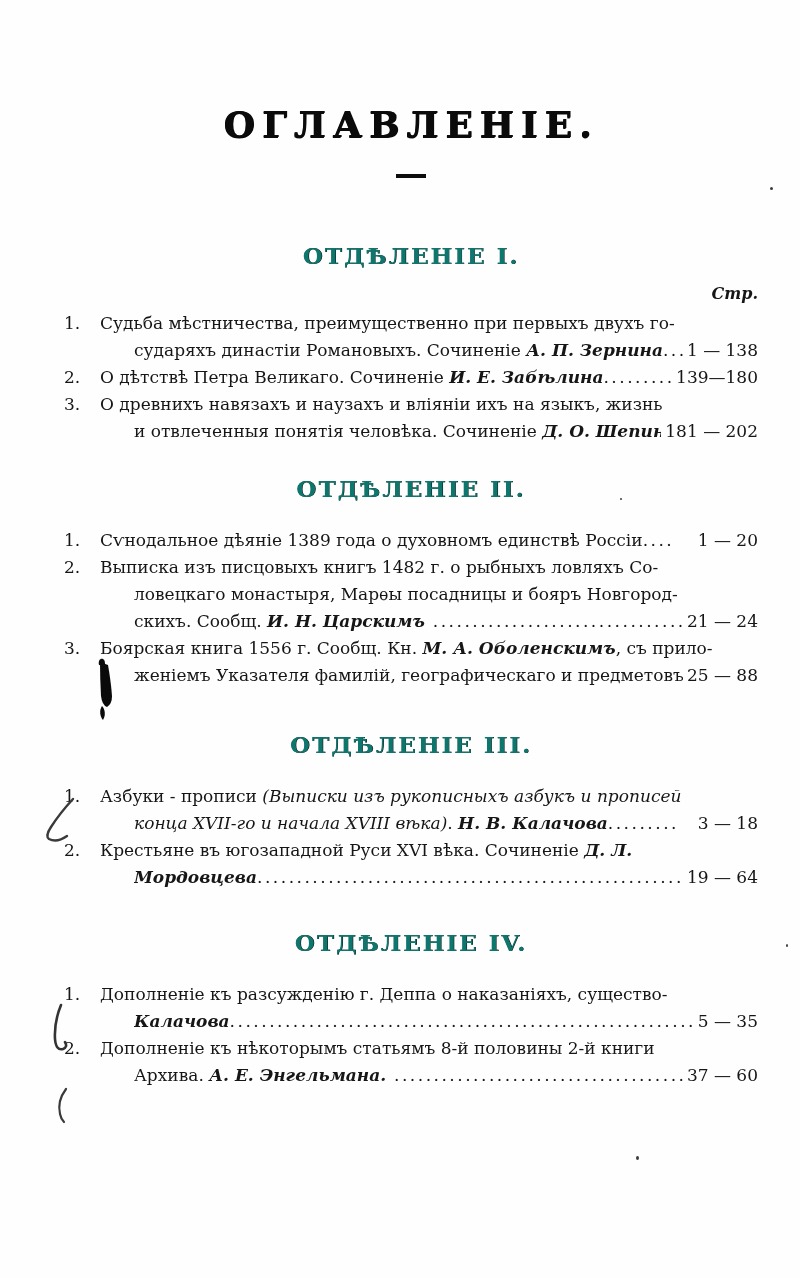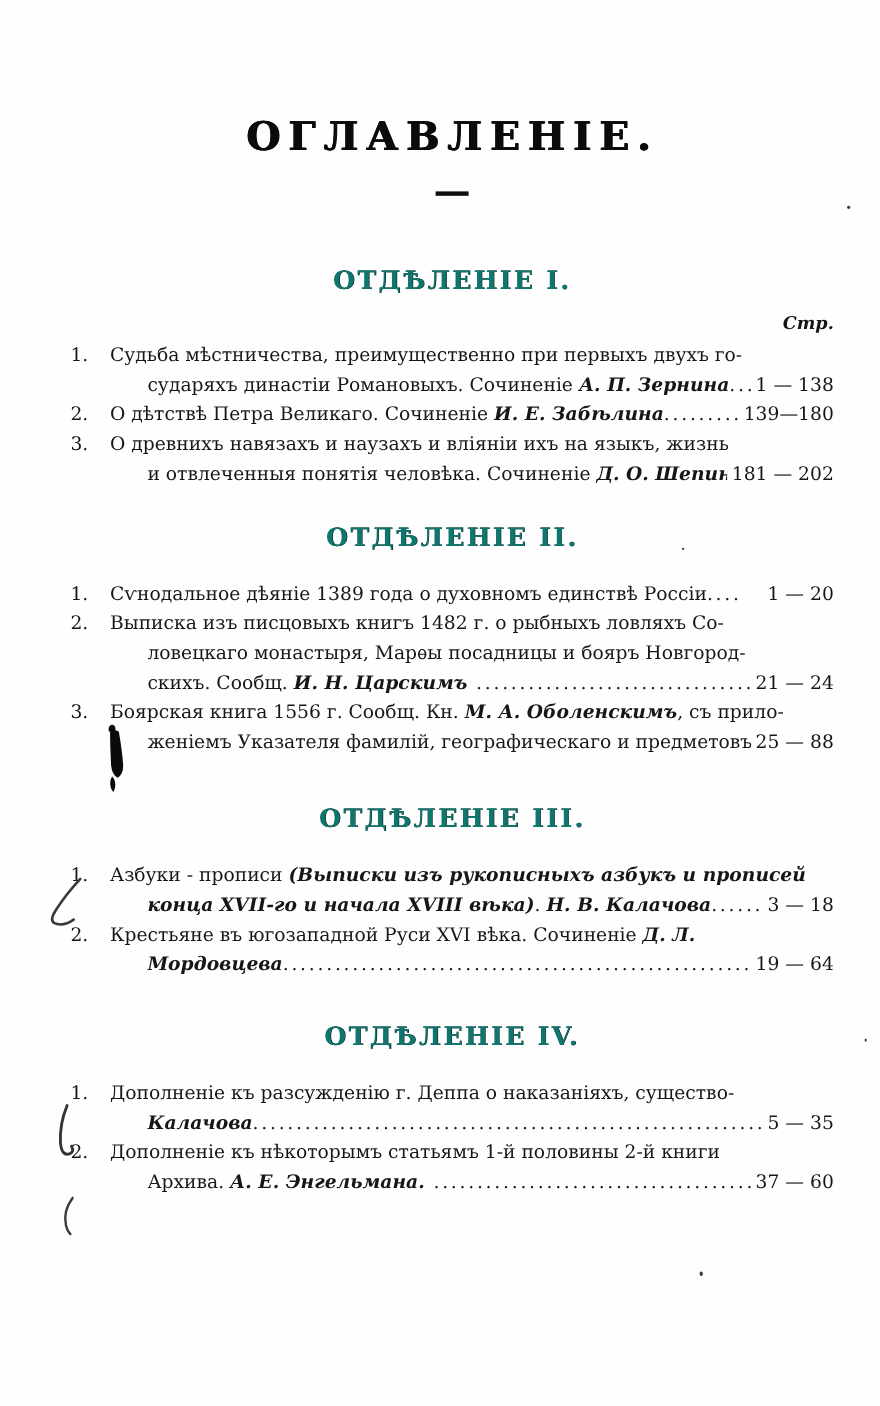--- a/index.html
+++ b/index.html
@@ -76,21 +76,21 @@
     flex: 0 0 36px;
     text-align: left;
   }
   .line .body {
     flex: 1 1 auto;
     min-width: 0;
     overflow: hidden;
     white-space: nowrap;
   }
   .line.cont .body { margin-left: 34px; }
-  .it { font-style: italic; font-weight: bold; }
+  .it { font-style: italic; }
   .au { font-style: italic; font-weight: bold; }
   .dots { letter-spacing: 2.5px; }
   .pages {
     flex: 0 0 auto;
     text-align: right;
     margin-left: 4px;
   }
   
   .mark { position: absolute; }
   .speck {
@@ -199,21 +199,21 @@
         <span class="num">1.</span>
         <span class="body"><span>Дополненіе къ разсужденію г. Деппа о наказаніяхъ, существо-</span></span>
       </div>
       <div class="line cont">
         <span class="num"></span>
         <span class="body"><span class="au">Калачова</span><span class="dots">....................................................................</span></span>
         <span class="pages">5 — 35</span>
       </div>
       <div class="line">
         <span class="num">2.</span>
-        <span class="body"><span>Дополненіе къ нѣкоторымъ статьямъ 1-й половины 2-й книги</span></span>
+        <span class="body"><span>Дополненіе къ нѣкоторымъ статьямъ 8-й половины 2-й книги</span></span>
       </div>
       <div class="line cont">
         <span class="num"></span>
         <span class="body"><span>Архива. </span><span class="au">А. Е. Энгельмана.</span><span class="dots"> ..................................................</span></span>
         <span class="pages">37 — 60</span>
       </div>
     </div>
 
   </div>
 

